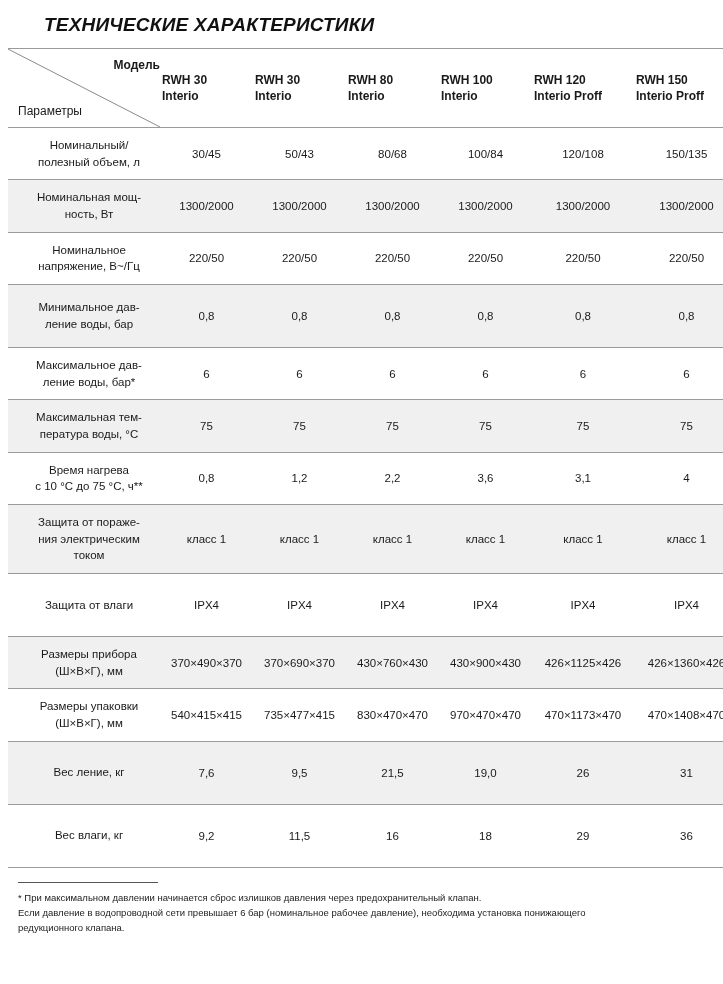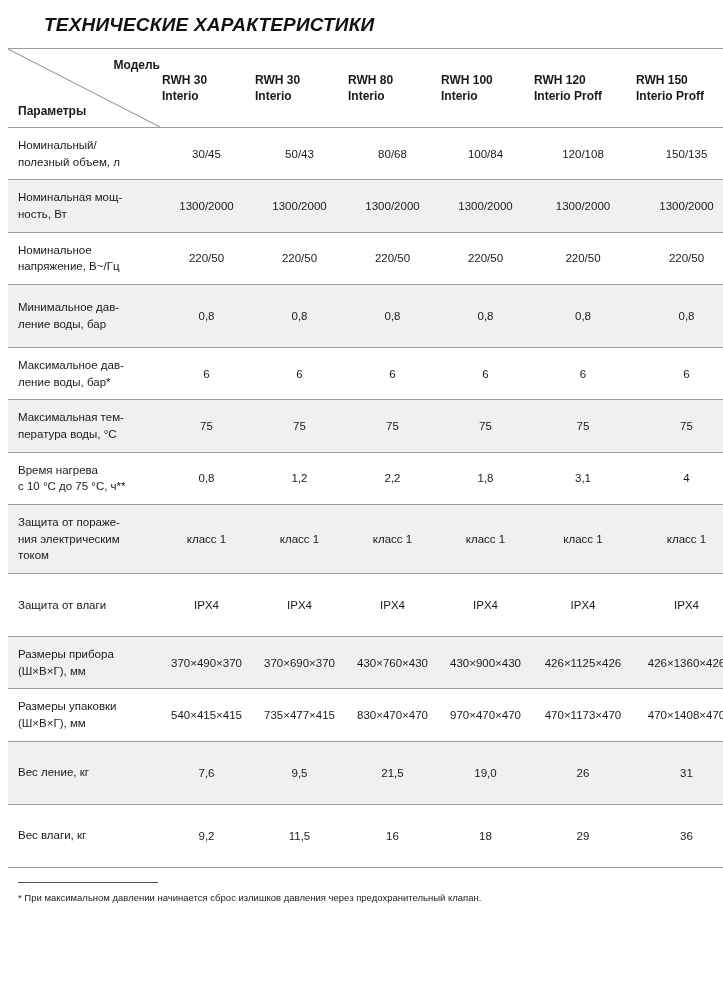--- a/index.html
+++ b/index.html
@@ -63,33 +63,33 @@
     right: 0;
     top: 9px;
     font-size: 12px;
     font-weight: bold;
   }
   .corner-cell .param-lbl {
     position: absolute;
     left: 10px;
     bottom: 9px;
     font-size: 12px;
-    font-weight: bold;
+    font-weight: normal;
   }
   .col-head {
     font-size: 12px;
     font-weight: bold;
     line-height: 1.35;
     padding: 0 2px !important;
   }
   .row-label {
     font-size: 11.5px;
     line-height: 1.45;
     padding: 9px 0 9px 10px !important;
-    text-align: left;
+    text-align: center;
   }
   .cell {
     text-align: center;
     font-size: 11.5px;
     padding: 9px 1px !important;
     white-space: nowrap;
   }
   .shaded {
     background: #f0f0f0;
   }
@@ -218,21 +218,21 @@
         <td class="cell">75</td>
         <td class="cell">75</td>
         <td class="cell">75</td>
       </tr>
 
       <tr>
         <td class="row-label">Время нагрева<br>с 10 °C до 75 °C, ч**</td>
         <td class="cell">0,8</td>
         <td class="cell">1,2</td>
         <td class="cell">2,2</td>
-        <td class="cell">1,8</td>
+        <td class="cell">3,6</td>
         <td class="cell">3,1</td>
         <td class="cell">4</td>
       </tr>
 
       <tr class="shaded">
         <td class="row-label">Защита от пораже-<br>ния электрическим<br>током</td>
         <td class="cell">класс 1</td>
         <td class="cell">класс 1</td>
         <td class="cell">класс 1</td>
         <td class="cell">класс 1</td>
@@ -290,15 +290,16 @@
         <td class="cell">36</td>
       </tr>
     </tbody>
   </table>
 
 
   <div class="foot-rule"></div>
 
   <div class="footnotes">
     <p>* При максимальном давлении начинается сброс излишков давления через предохранительный клапан.</p>
+    <p>Если давление в водопроводной сети превышает 6 бар (номинальное рабочее давление), необходима установка понижающего редукционного клапана.</p>
   </div>
 
 </div>
 
 </body></html>

